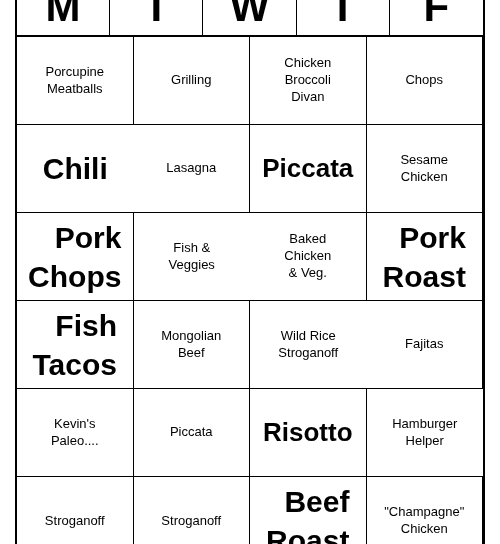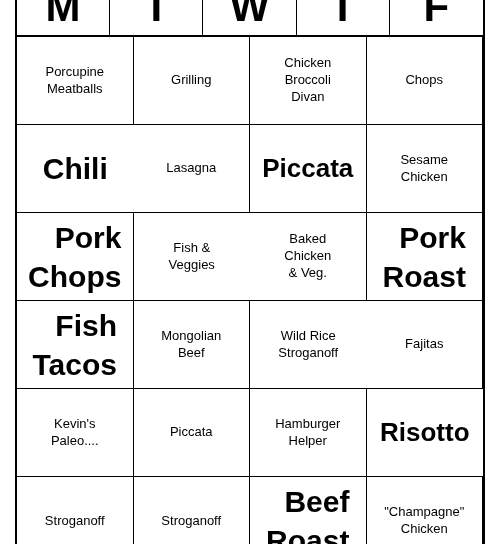--- a/index.html
+++ b/index.html
@@ -120,24 +120,24 @@
       <div class="cell">
         <span class="cell-text ">Fajitas</span>
       </div>
       <div class="cell">
         <span class="cell-text ">Kevin's<br>Paleo....</span>
       </div>
       <div class="cell">
         <span class="cell-text ">Piccata</span>
       </div>
       <div class="cell">
-        <span class="cell-text ">Hamburger<br>Helper</span>
+        <span class="cell-text large">Risotto</span>
       </div>
       <div class="cell">
-        <span class="cell-text large">Risotto</span>
+        <span class="cell-text ">Hamburger<br>Helper</span>
       </div>
       <div class="cell">
         <span class="cell-text ">Stroganoff</span>
       </div>
       <div class="cell">
         <span class="cell-text ">Stroganoff</span>
       </div>
       <div class="cell">
         <span class="cell-text xlarge">Beef<br>Roast</span>
       </div>

